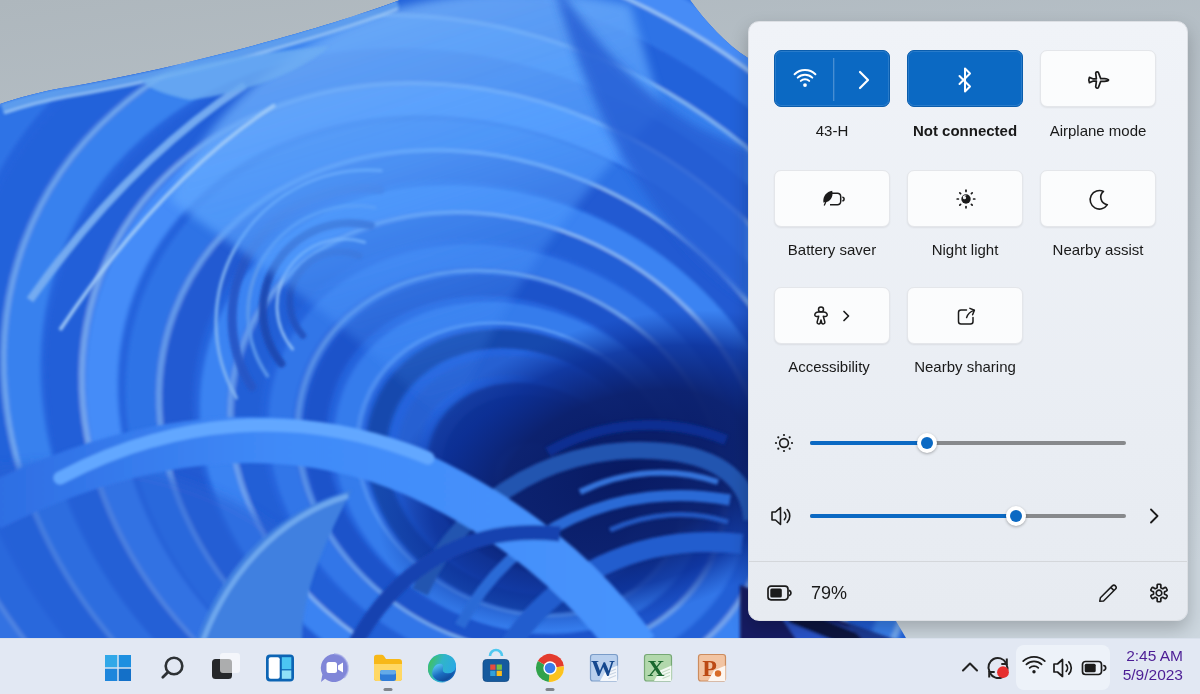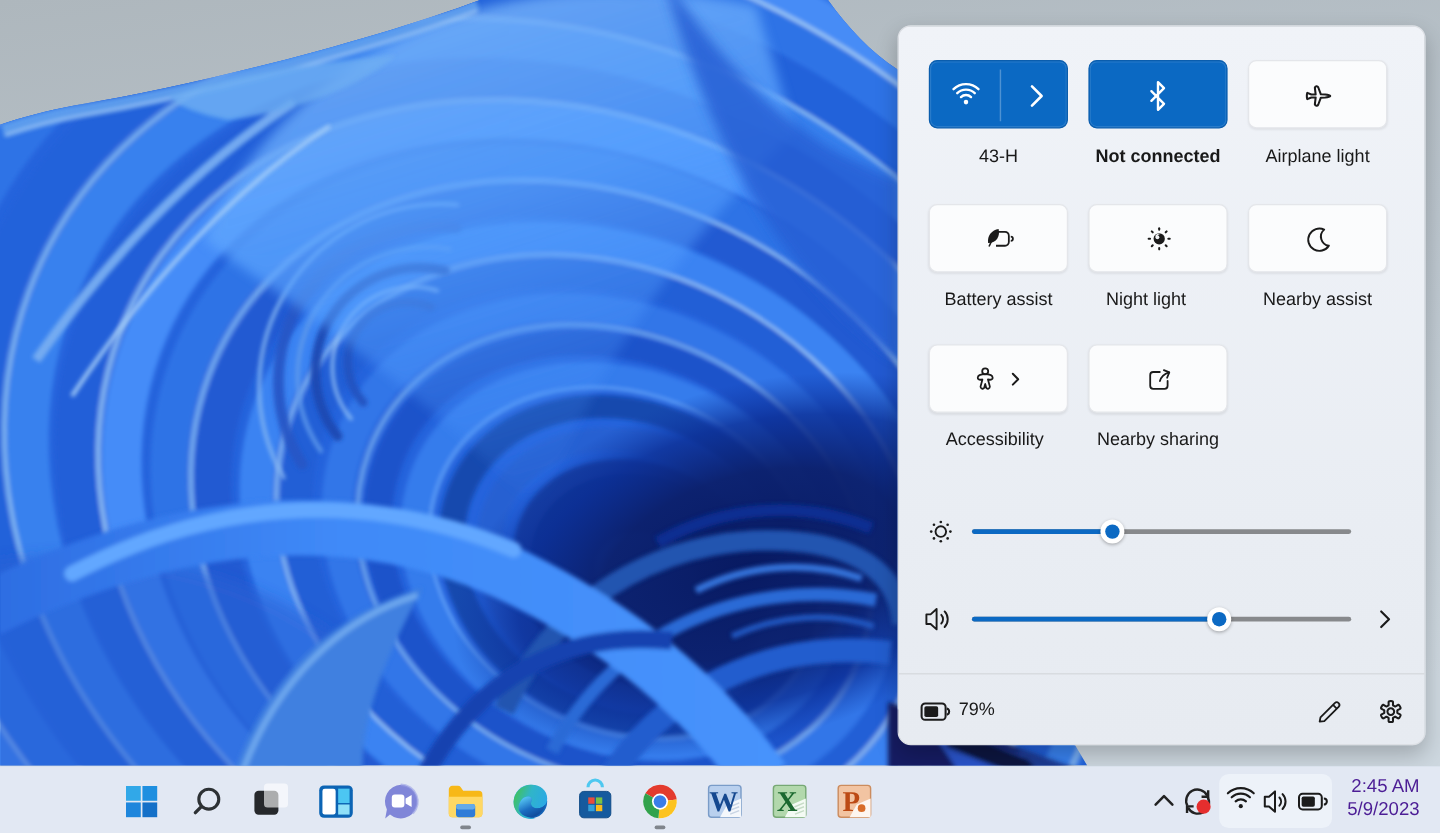--- a/index.html
+++ b/index.html
@@ -17,21 +17,21 @@
   .qlabel { position:absolute; width:116px; text-align:center; font-size:15px; color:#191919; }
   .icon { position:absolute; }
   
   .track { position:absolute; height:4px; border-radius:2px; background:#87898c; }
   .fill  { position:absolute; height:4px; border-radius:2px; background:#0b69c3; }
   .thumb { position:absolute; width:20px; height:20px; border-radius:50%; background:#fff;
            box-shadow:0 1px 3px rgba(0,0,0,0.3); }
   .thumb::after { content:""; position:absolute; left:4px; top:4px; width:12px; height:12px;
            border-radius:50%; background:#0b69c3; }
   #divider { position:absolute; left:0; right:0; top:539px; height:1px; background:#d4d7db; }
-  #pct { position:absolute; left:50px; top:561px; font-size:15px; color:#191919; }
+  #pct { position:absolute; left:62px; top:561px; font-size:18px; color:#191919; }
   
   #taskbar { position:absolute; left:0; top:638px; width:1200px; height:56px;
     background:#e2e8f3; border-top:1px solid #d8e0ec; }
   #clock { position:absolute; right:17px; top:647px; text-align:right; font-size:15.5px; line-height:18.5px; color:#4c1d95; }
 </style>
 </head>
 <body>
 <div id="stage">
   <svg id="wall" width="1200" height="694" viewBox="0 0 1200 694">
     <defs>
@@ -167,21 +167,21 @@
     <div class="qbtn white" style="left:291px; top:28px;">
       <svg width="116" height="57" viewBox="0 0 116 57">
         <g transform="translate(58,29)" stroke="#1b1b1b" fill="none" stroke-width="1.7" stroke-linejoin="round">
           <path d="M-9.6,-2.6 L-6.2,-1.2 L-2.6,-1.2 L-3.3,-6.9 A1.5,1.5 0 0,1 -0.5,-7.3 L1.7,-1.4 L5.4,-1.3 C7.6,-1.1 9.2,-0.6 9.5,0 C9.2,0.6 7.6,1.1 5.4,1.3 L1.7,1.4 L-0.5,7.3 A1.5,1.5 0 0,1 -3.3,6.9 L-2.6,1.2 L-6.2,1.2 L-9.6,2.6 C-10.1,1.5 -10.1,-1.5 -9.6,-2.6 Z"></path>
           <circle cx="9.1" cy="0" r="0.8" fill="#1b1b1b" stroke="none"></circle>
         </g>
       </svg>
     </div>
     <div class="qlabel" style="left:25px; top:100px;">43-H</div>
     <div class="qlabel" style="left:158px; top:100px;font-weight:bold;">Not connected</div>
-    <div class="qlabel" style="left:291px; top:100px;">Airplane light</div>
+    <div class="qlabel" style="left:291px; top:100px;">Airplane mode</div>
 
     <div class="qbtn white" style="left:25px; top:148px;">
       <svg width="116" height="57" viewBox="0 0 116 57">
         <g transform="translate(58,28)">
           <path d="M-2,-5.8 L4.5,-5.8 A3.2,3.2 0 0,1 7.7,-2.6 L7.7,2.6 A3.2,3.2 0 0,1 4.5,5.8 L-3,5.8" fill="none" stroke="#1b1b1b" stroke-width="1.5"></path>
           <path d="M9.3,-1.8 a1.8,1.8 0 0,1 0,3.6" fill="none" stroke="#1b1b1b" stroke-width="1.5"></path>
           <path d="M-9.6,3.4 C-10.4,-2.6 -6.4,-7.4 -0.8,-8.2 C0.6,-2 -2.6,3.6 -9.6,3.4 Z" fill="#1b1b1b"></path>
           <path d="M-8.8,6.4 C-7,1.6 -4.4,-3 -1.4,-6.6" fill="none" stroke="#1b1b1b" stroke-width="1.3"></path>
         </g>
       </svg>
@@ -203,22 +203,22 @@
             <line x1="5.4" y1="5.4" x2="6.2" y2="6.2"></line>
           </g>
         </g>
       </svg>
     </div>
     <div class="qbtn white" style="left:291px; top:148px;">
       <svg width="116" height="57" viewBox="0 0 116 57">
         <path d="M60.5,19.5 A9.3,9.3 0 1,0 67.5,31.5 A7.6,7.6 0 0,1 60.5,19.5 Z" fill="none" stroke="#1b1b1b" stroke-width="1.6" stroke-linejoin="round" transform="rotate(14 58 28)"></path>
       </svg>
     </div>
-    <div class="qlabel" style="left:25px; top:219px;">Battery assist</div>
-    <div class="qlabel" style="left:148px; top:219px;">Night light</div>
+    <div class="qlabel" style="left:25px; top:219px;">Battery saver</div>
+    <div class="qlabel" style="left:158px; top:219px;">Night light</div>
     <div class="qlabel" style="left:291px; top:219px;">Nearby assist</div>
 
     <div class="qbtn white" style="left:25px; top:265px;">
       <svg width="116" height="57" viewBox="0 0 116 57">
         <g transform="translate(46,28)" stroke="#1b1b1b" fill="none" stroke-width="1.5" stroke-linejoin="round">
           <circle cx="0" cy="-6.6" r="2.5"></circle>
           <path d="M-6.2,-1.4 C-6,-3.2 -3.2,-4.2 0,-4.2 C3.2,-4.2 6,-3.2 6.2,-1.4 C6.4,-0.1 5.2,0.7 3.3,0.4 L2.3,0.25 L3.9,6.2 A1.7,1.7 0 0,1 0.8,7.2 L0,4 L-0.8,7.2 A1.7,1.7 0 0,1 -3.9,6.2 L-2.3,0.25 L-3.3,0.4 C-5.2,0.7 -6.4,-0.1 -6.2,-1.4 Z"></path>
         </g>
         <path d="M69,23.5 L73.5,28 L69,32.5" fill="none" stroke="#1b1b1b" stroke-width="1.7" stroke-linecap="round" stroke-linejoin="round"></path>
       </svg>

